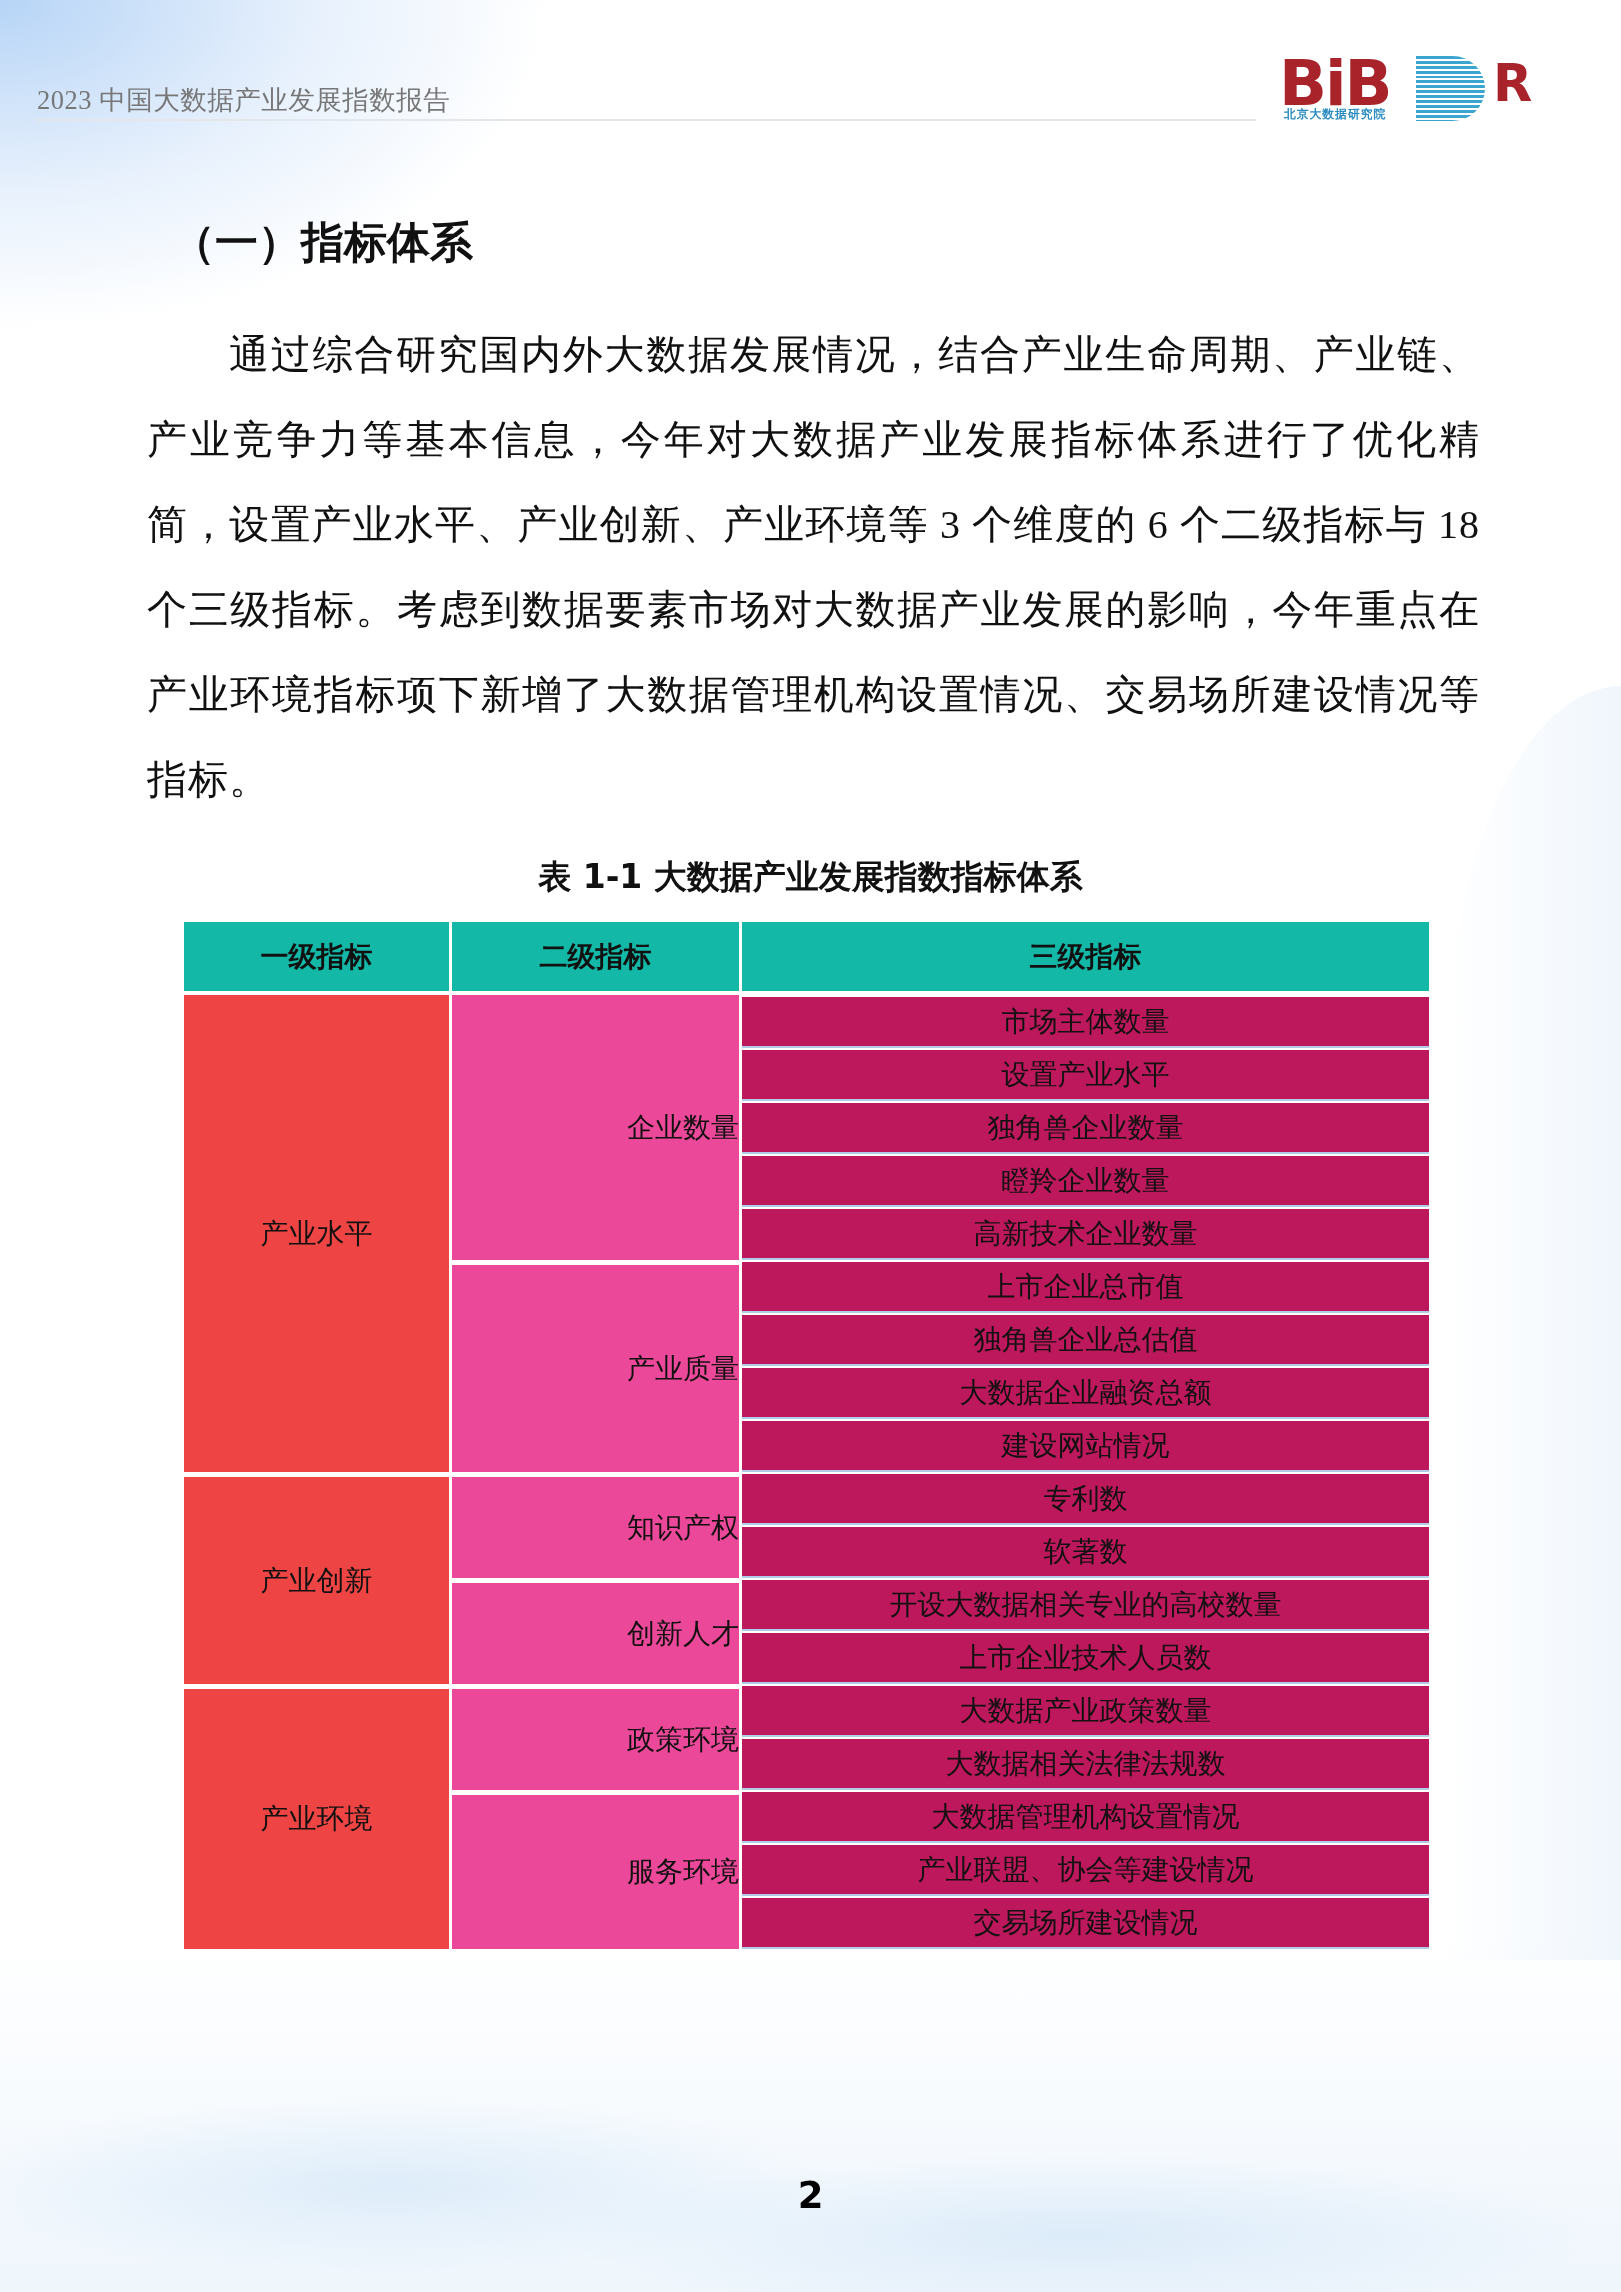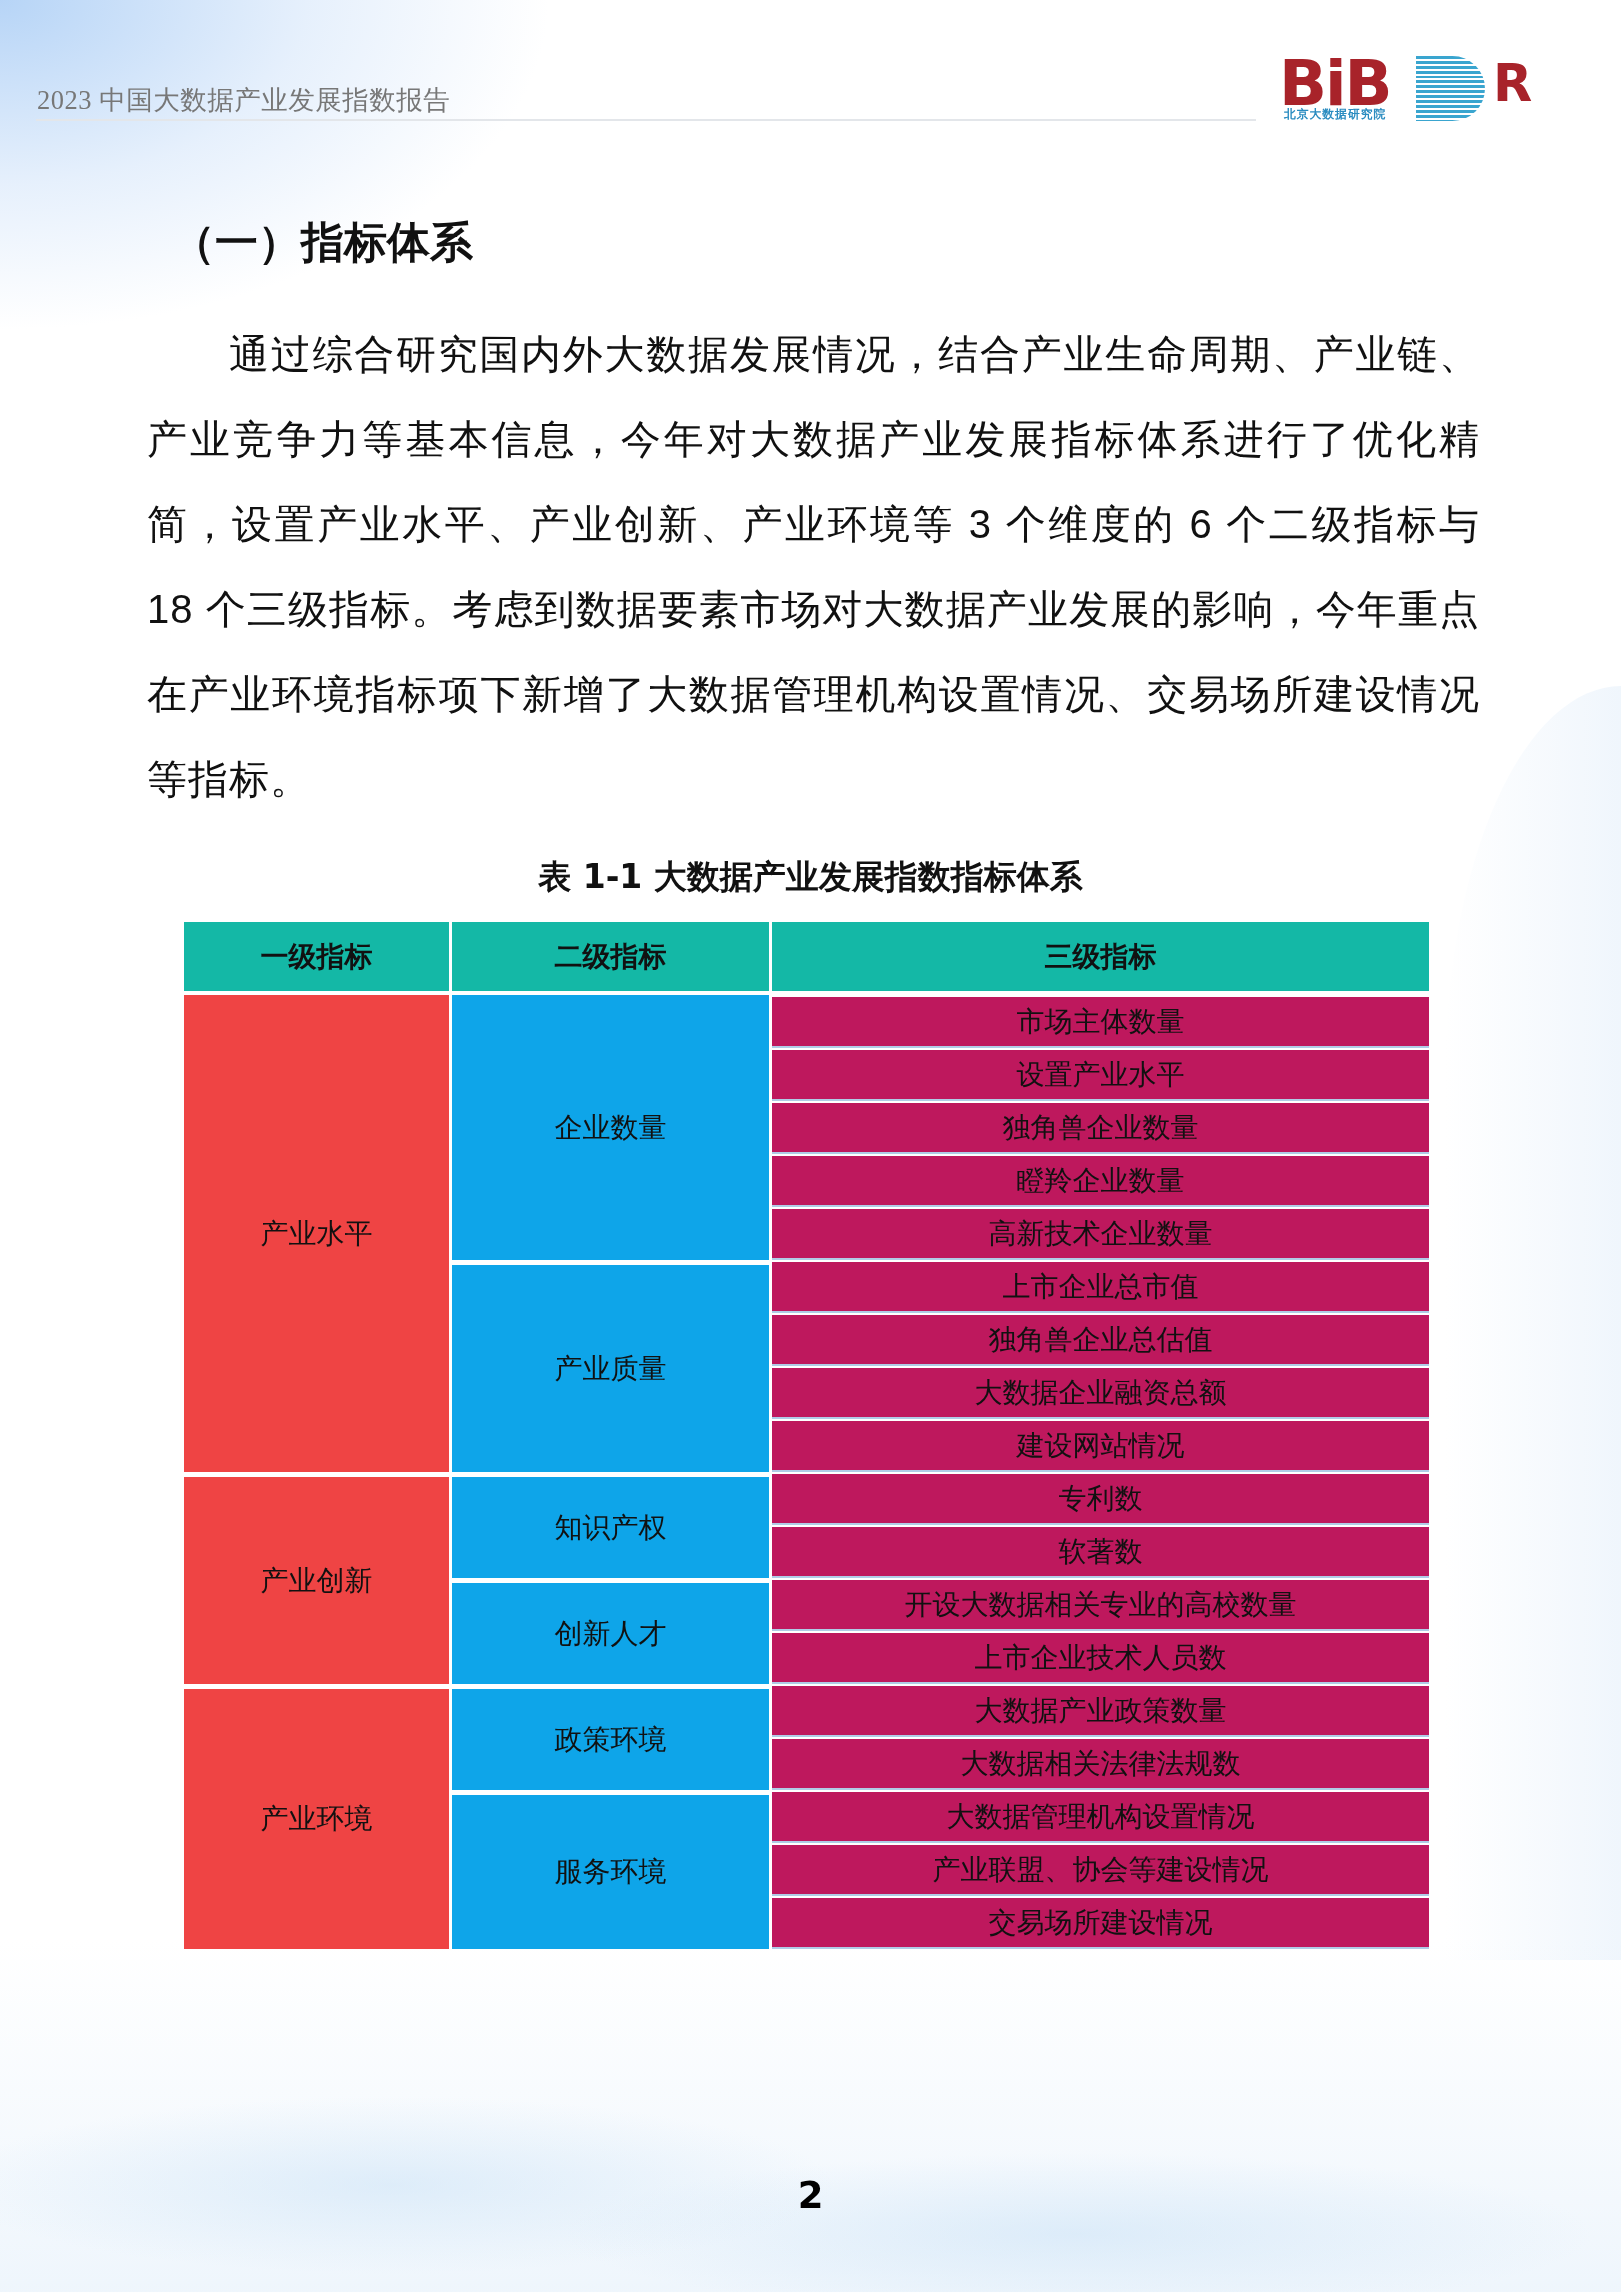--- a/index.html
+++ b/index.html
@@ -61,21 +61,21 @@
     font-size: 11.8px; font-weight: bold; color: #2a8cc0; letter-spacing: 1px;
   }
   .section-heading {
     position: absolute; left: 172px; top: 214px;
     font-size: 43px; font-weight: bold; color: #111;
   }
   .paragraph {
     position: absolute; left: 147px; top: 312px; width: 1333px;
     font-size: 40px; line-height: 85px; color: #111;
     text-indent: 82px; text-align: justify; letter-spacing: 1px;
-    font-family: Liberation Sans, sans-serif;
+    font-family: Liberation Serif, serif;
   }
   .table-caption {
     position: absolute; left: 0; width: 1621px; top: 855px; text-align: center;
     font-size: 33px; font-weight: bold; color: #111;
   }
   .tbl {
     position: absolute; left: 185px; top: 922px; width: 1251px;
     border-collapse: separate; border-spacing: 3.9px 0; margin-left: -3.9px;
   }
   .tbl th {
@@ -83,21 +83,21 @@
     color: #111; text-align: center; padding: 0;
     border-bottom: 4.9px solid #ffffff;
   }
   .tbl td {
     padding: 0; text-align: center; font-size: 28px; color: #111;
   }
   .tbl td.l1 {
     background: #ef4444; width: 265px; vertical-align: middle;
   }
   .tbl td.l2 {
-    background: #0ea5e9; width: 317px; vertical-align: middle;
+    background: #ec4899; width: 287px; vertical-align: middle; text-align: right;
   }
   .tbl td.l3 {
     background: #be185d; height: 49px;
     border-bottom: 2px solid #b0cce6;
     border-top: 2px solid #ffffff;
   }
   .tbl td.sep-top { border-top: 5.9px solid #ffffff; }
   .page-number {
     position: absolute; left: 0; width: 1621px; top: 2174px; text-align: center;
     font-size: 37px; font-weight: bold; color: #000;

